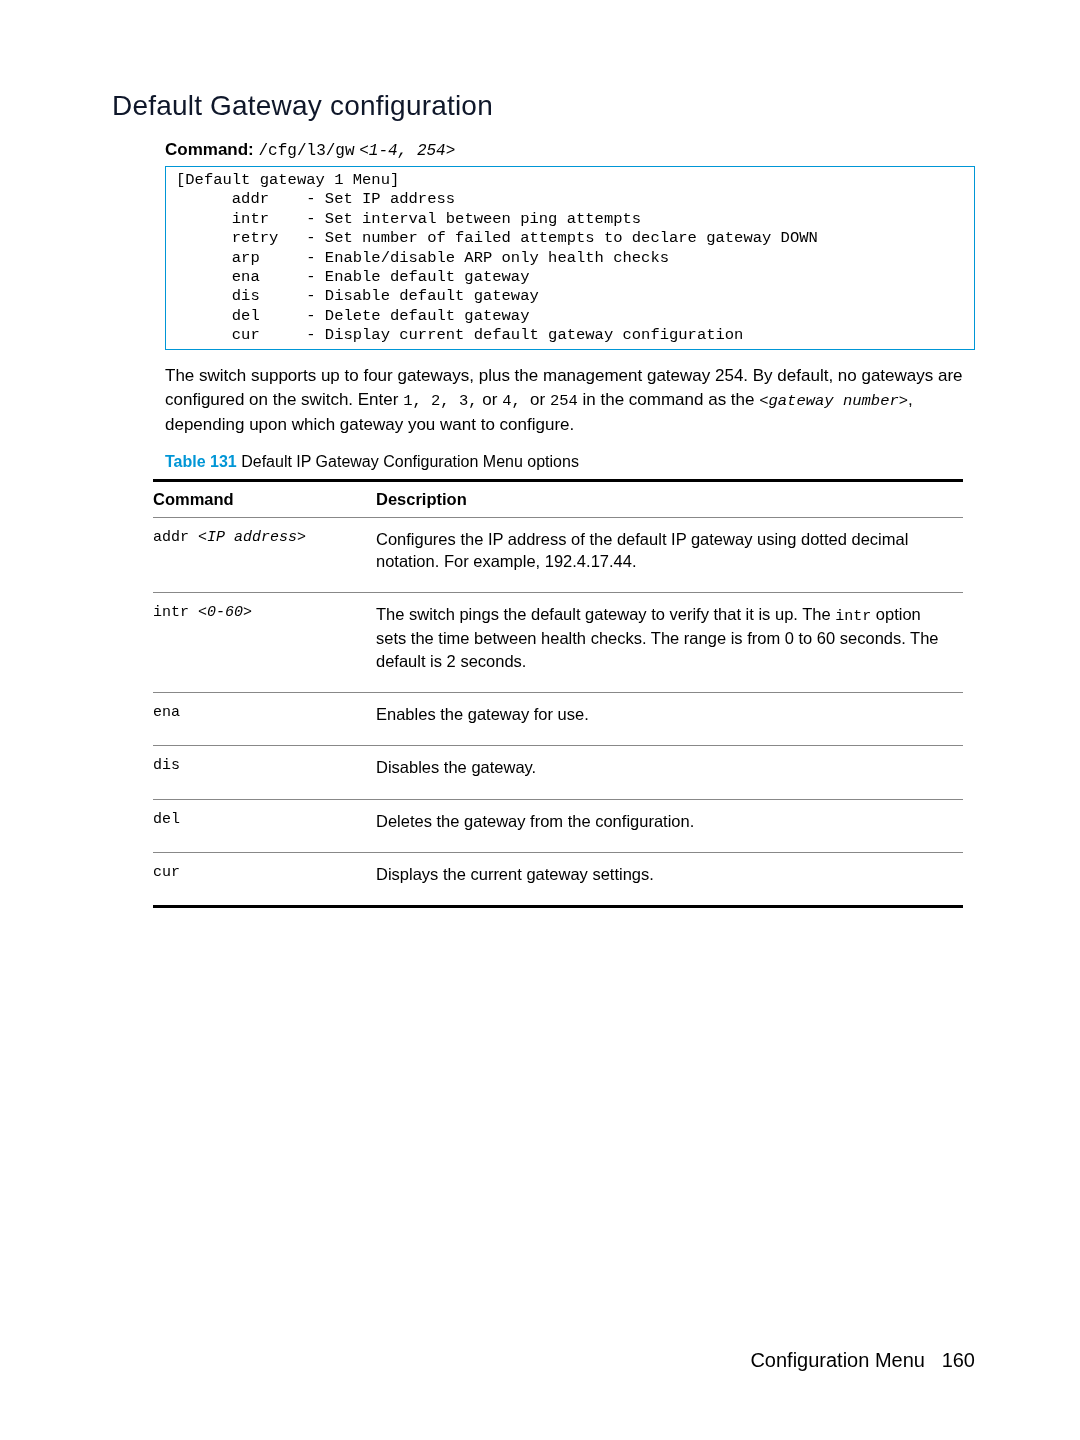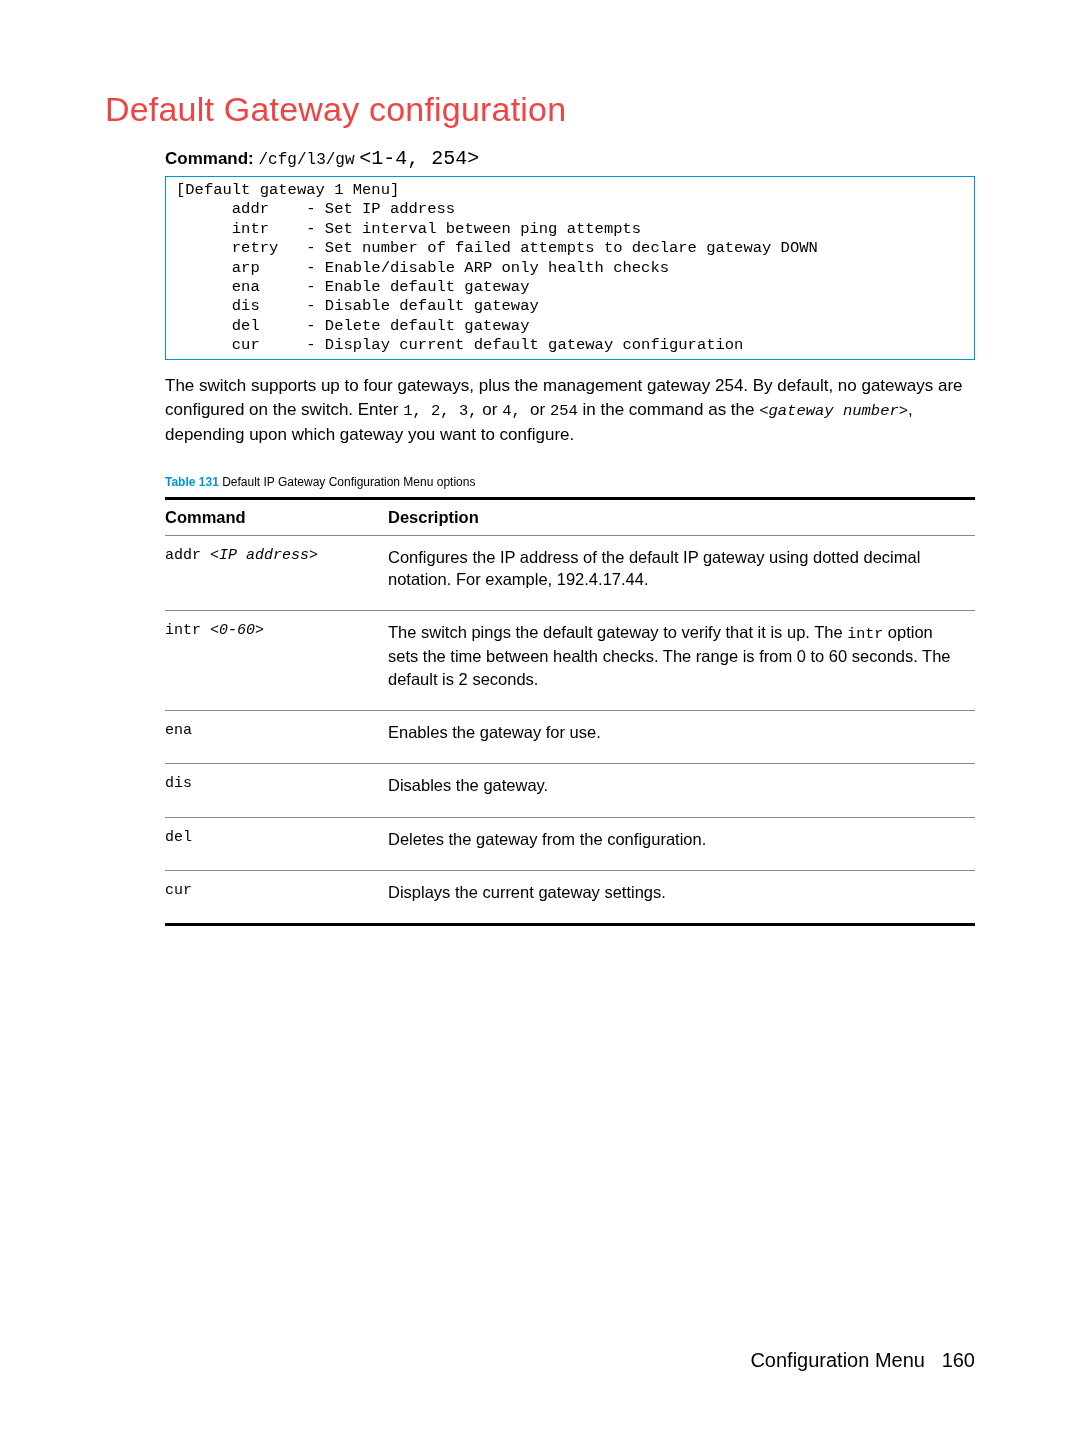--- a/index.html
+++ b/index.html
@@ -13,41 +13,42 @@
     color: #000;
   }
   .page {
     box-sizing: border-box;
     width: 1080px;
     height: 1440px;
     padding: 90px 105px 60px 105px;
     position: relative;
   }
   h1.title {
-    color: #ef4444;
+    color: #0f172a;
     font-weight: 400;
-    font-size: 34px;
-    margin: 0 0 18px 0;
+    font-size: 28px;
+    margin: 0 0 18px 7px;
     letter-spacing: 0.2px;
   }
   .command-line {
     margin-left: 60px;
     margin-bottom: 6px;
     font-size: 17px;
   }
   .command-line .label {
     font-weight: bold;
   }
   .command-line .path {
     font-family: "Courier New", Courier, monospace;
     font-size: 16px;
   }
   .command-line .args {
     font-family: "Courier New", Courier, monospace;
-    font-size: 20px;
+    font-style: italic;
+    font-size: 16px;
   }
   .menu-box {
     margin-left: 60px;
     border: 1px solid #0096d6;
     padding: 4px 22px 4px 10px;
     font-family: "Courier New", Courier, monospace;
     font-size: 15.5px;
     line-height: 1.25;
     white-space: pre;
   }
@@ -59,29 +60,29 @@
   .body-text .mono {
     font-family: "Courier New", Courier, monospace;
     font-size: 15.5px;
   }
   .body-text .mono-italic {
     font-family: "Courier New", Courier, monospace;
     font-style: italic;
     font-size: 15.5px;
   }
   .table-caption {
-    margin: 28px 0 8px 60px;
-    font-size: 12px;
+    margin: 16px 0 8px 60px;
+    font-size: 16px;
   }
   .table-caption .tno {
     color: #0096d6;
     font-weight: bold;
   }
   table.options {
-    margin-left: 60px;
+    margin-left: 48px;
     width: 810px;
     border-collapse: collapse;
     font-size: 16.5px;
   }
   table.options thead tr {
     border-top: 3px solid #000;
     border-bottom: 1px solid #888;
   }
   table.options th {
     text-align: left;

